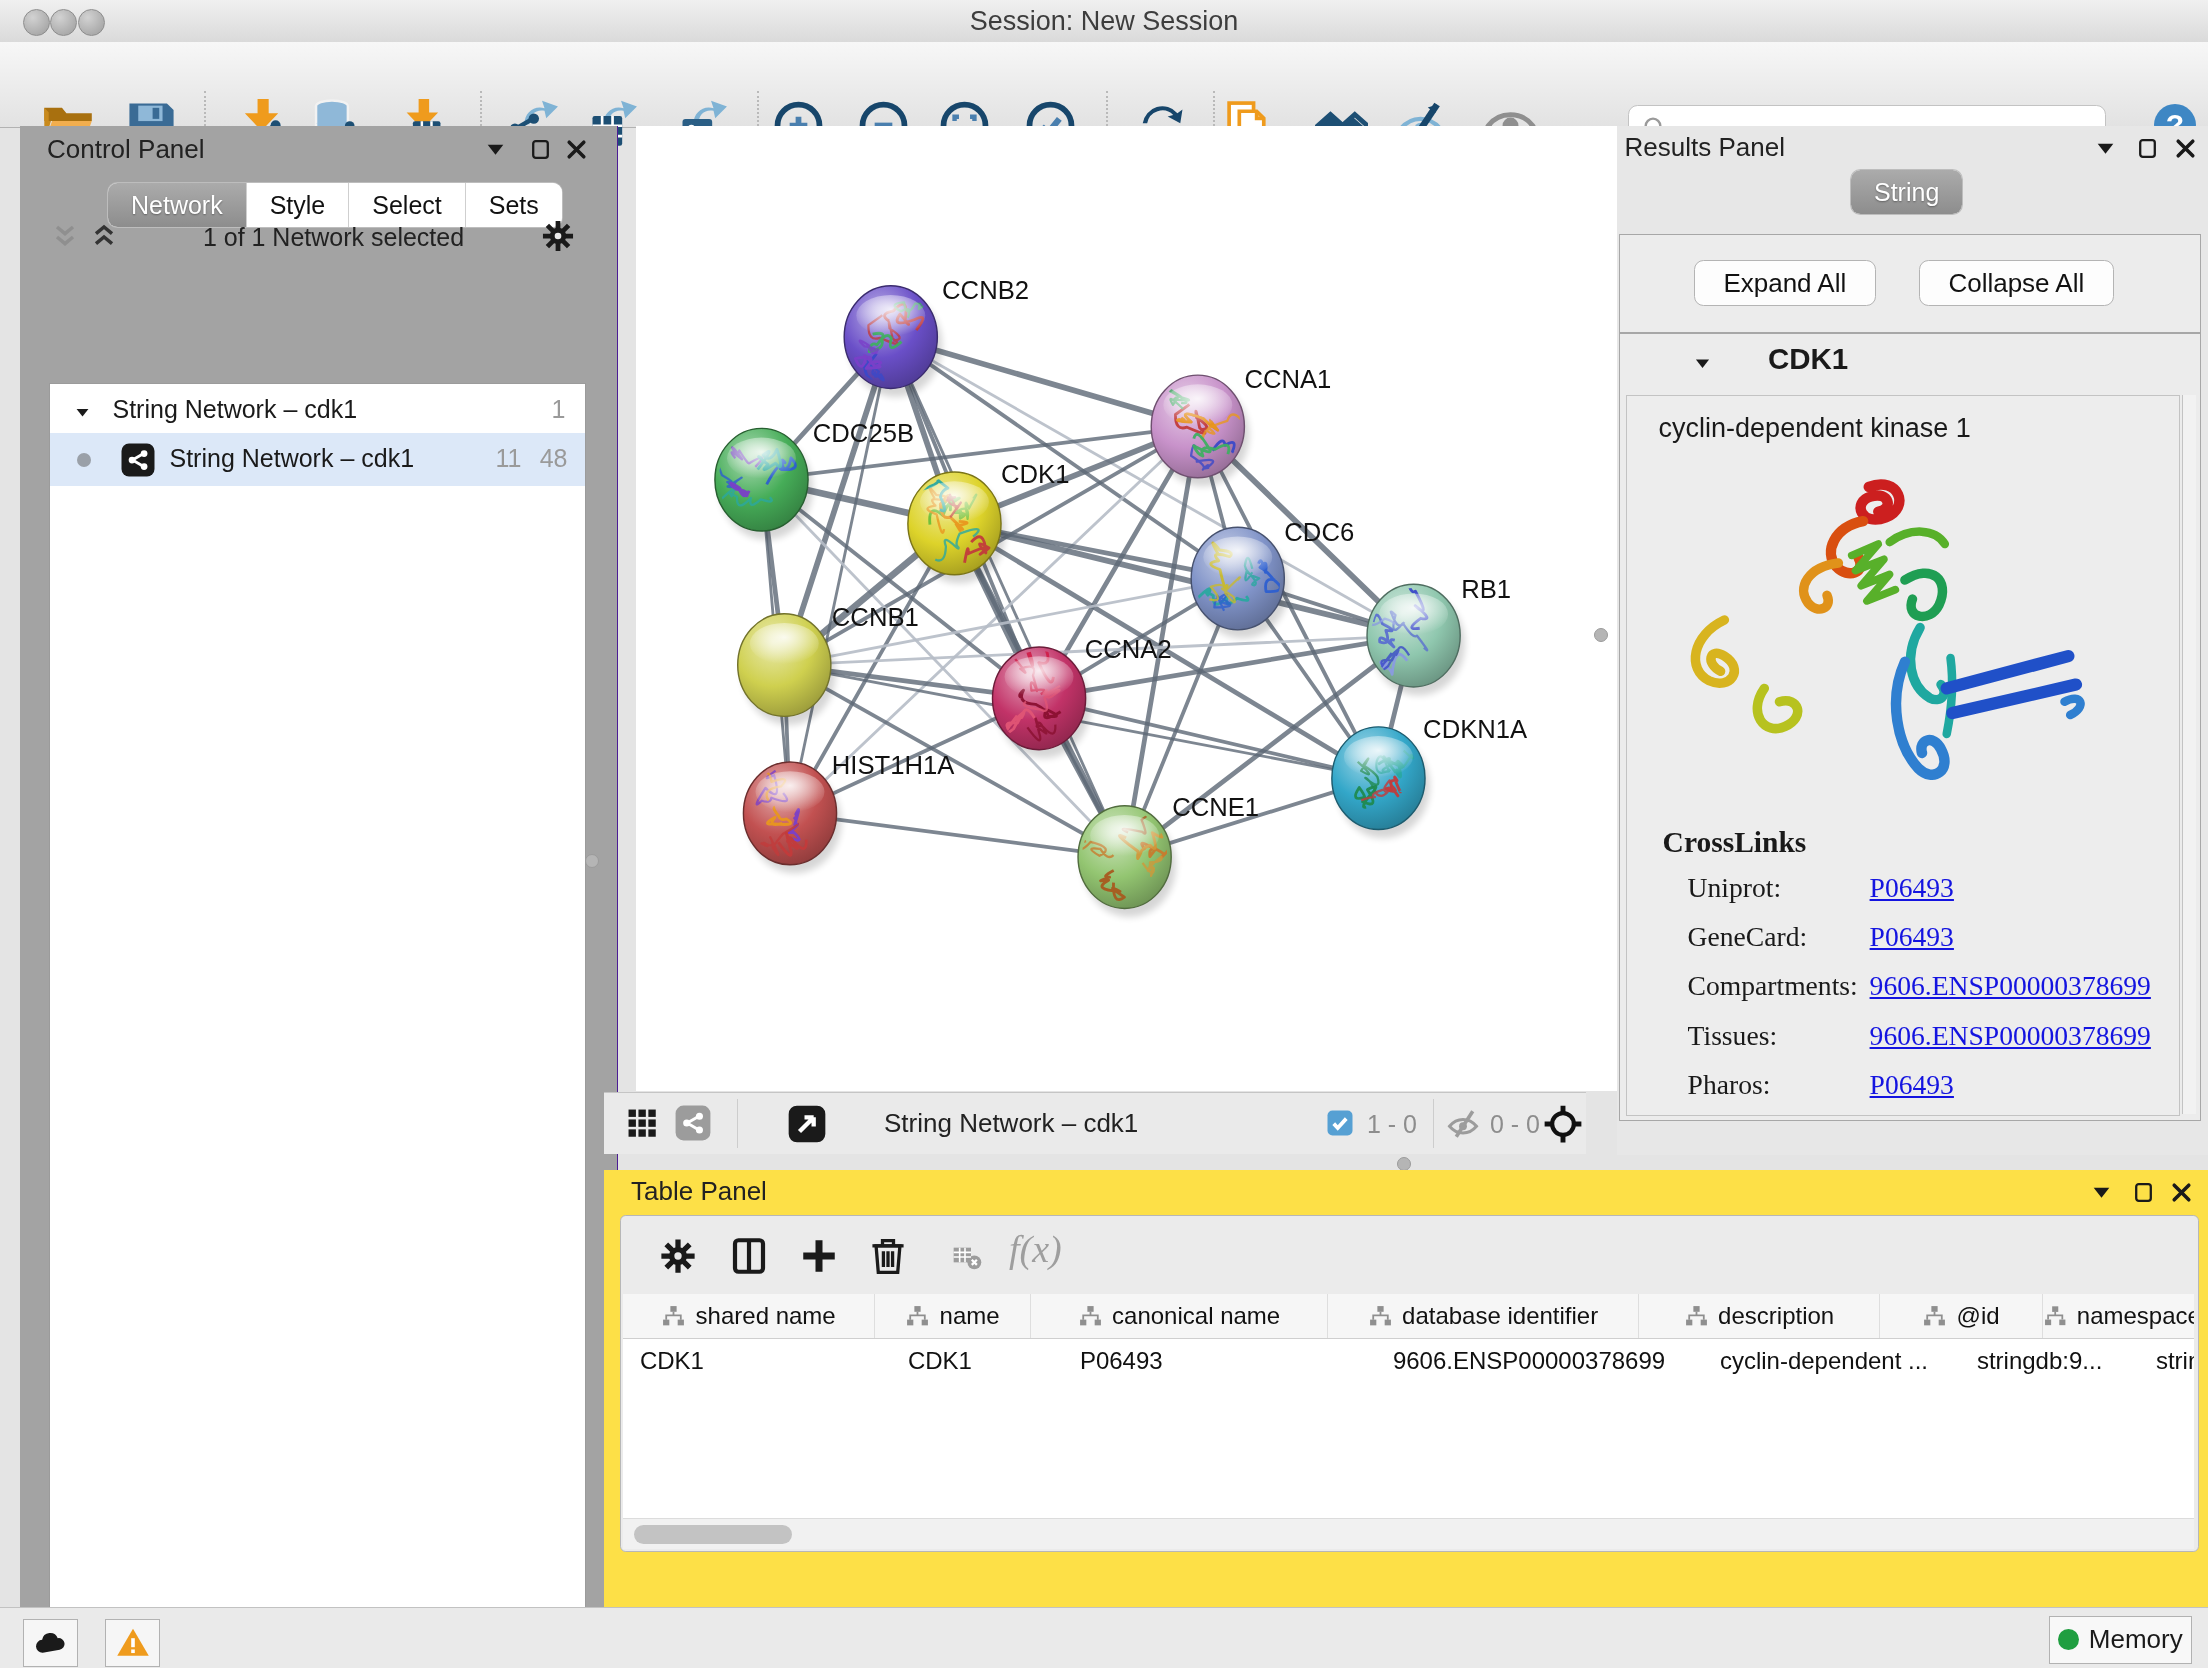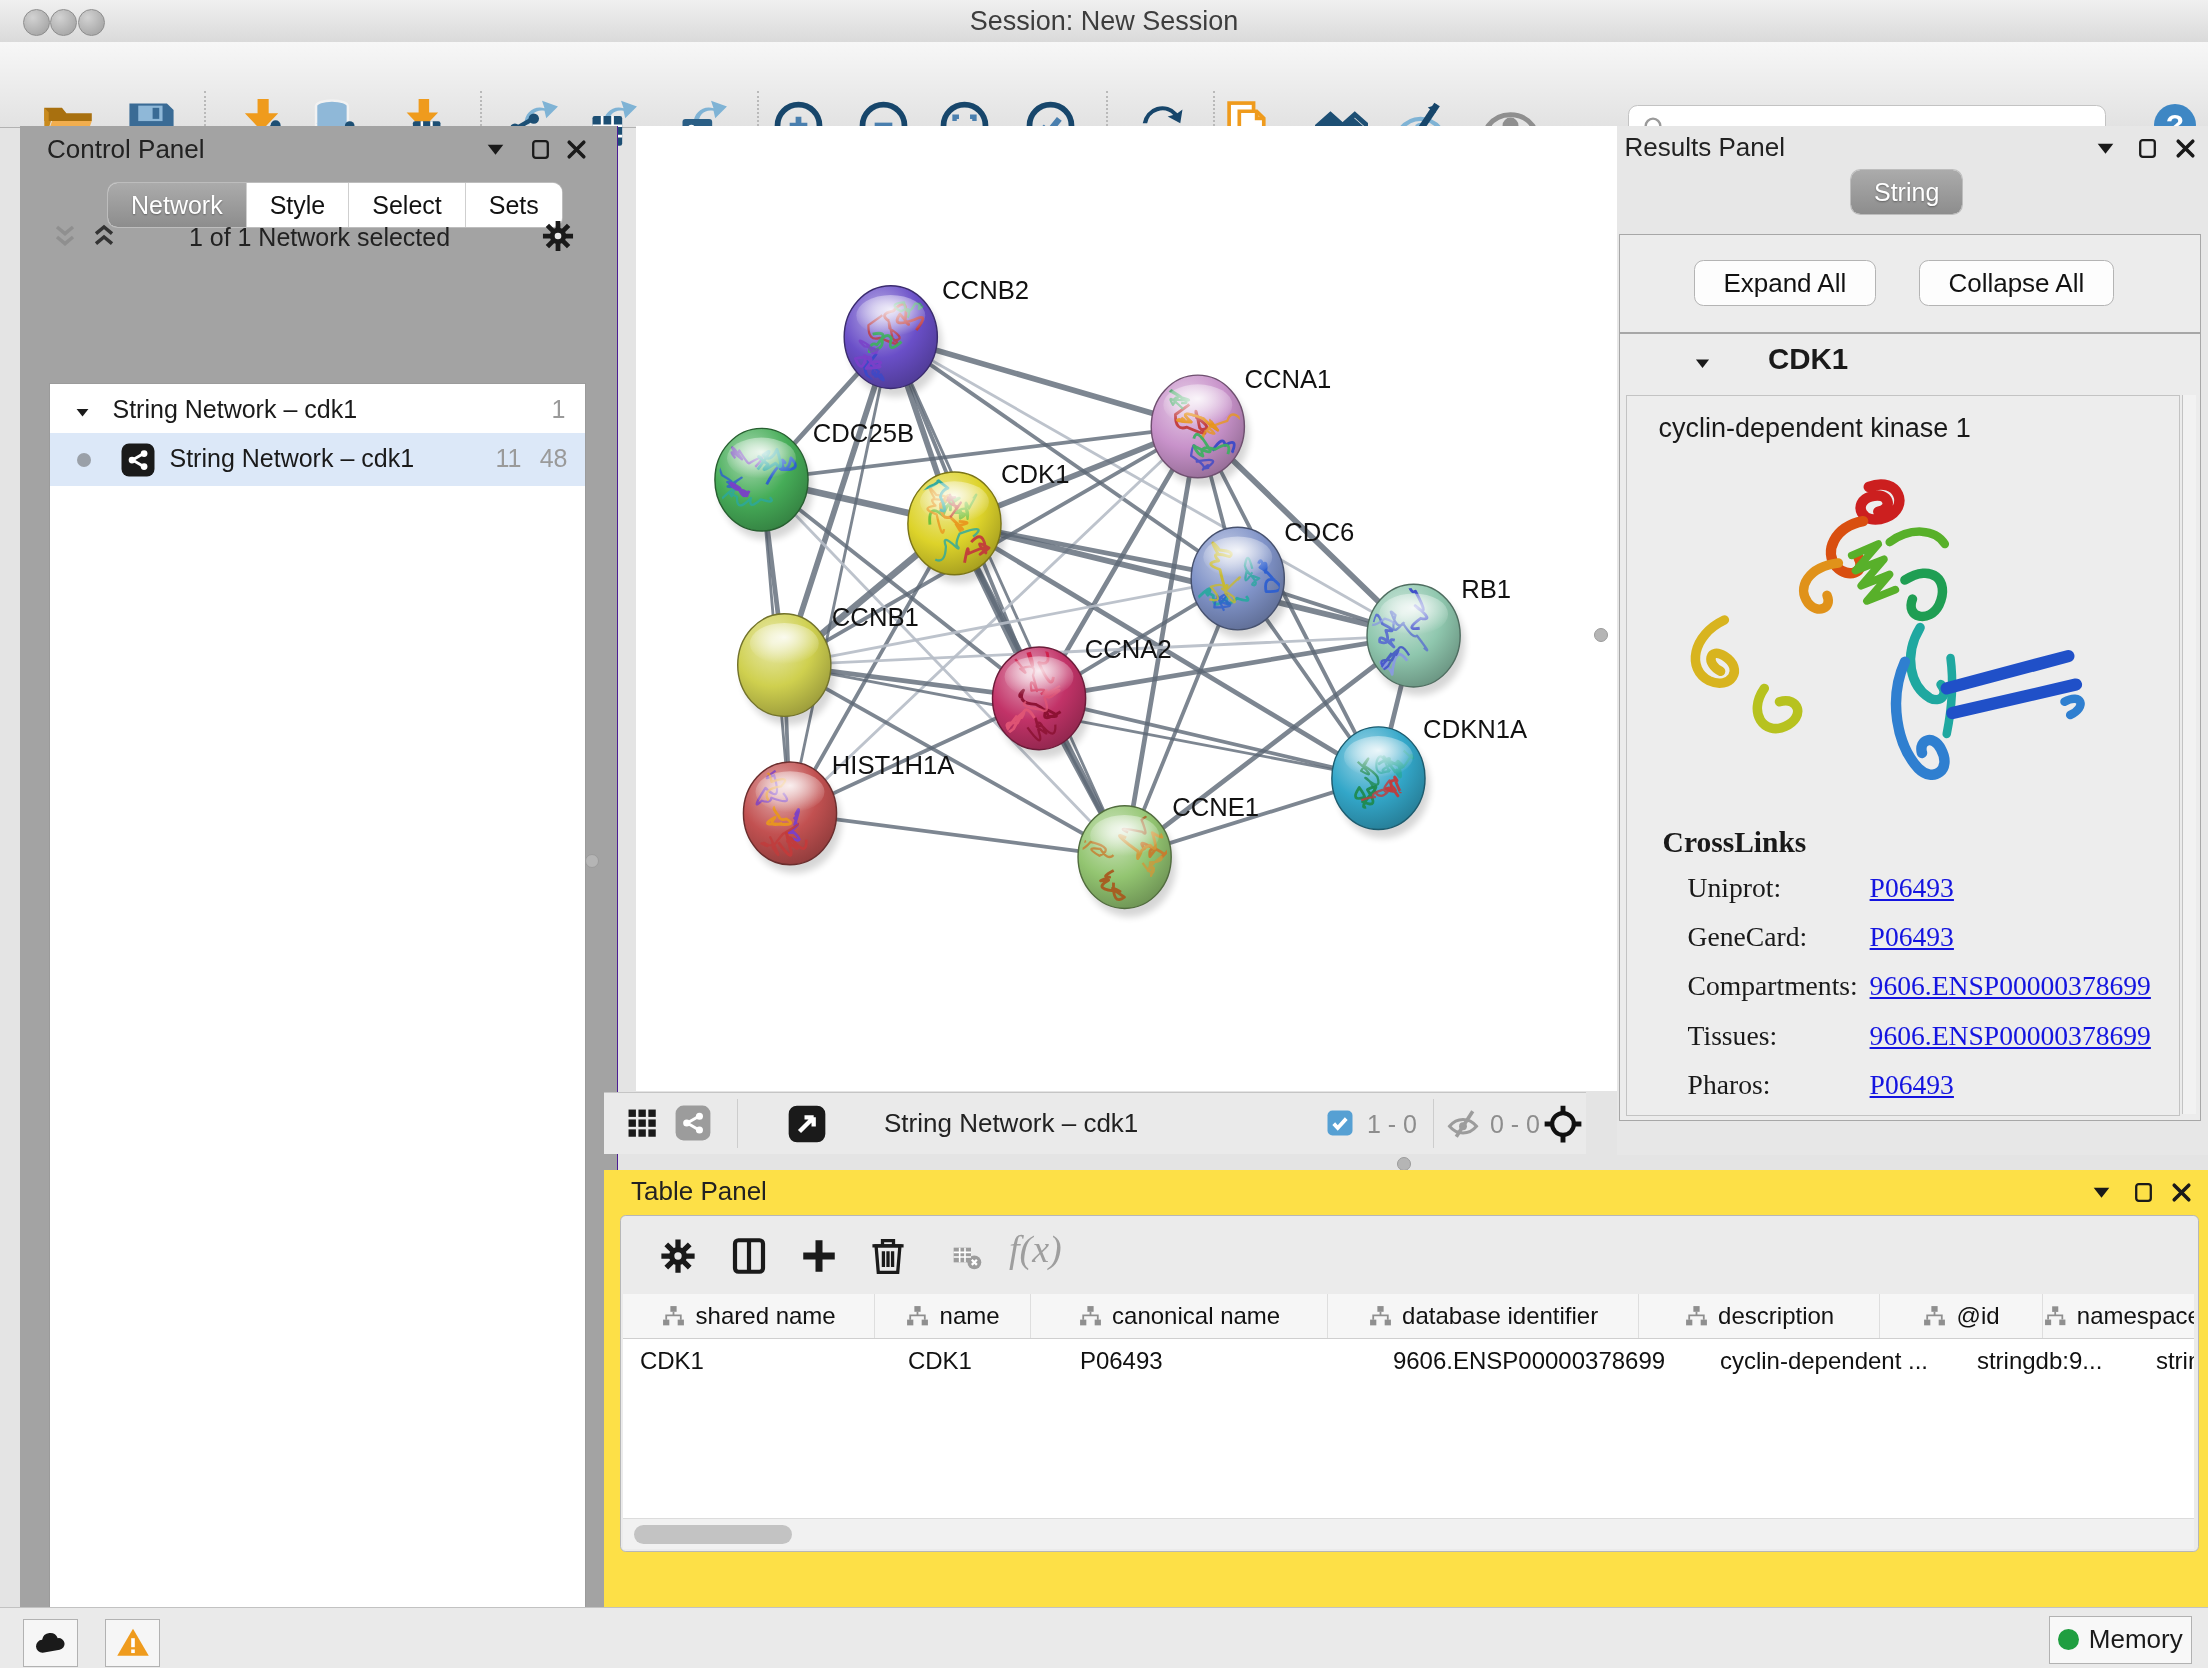--- a/index.html
+++ b/index.html
@@ -315,21 +315,21 @@
           </g>
         </svg>
       </span>
     <span class="icn abs" style="left:68px;top:95px;width:32px;height:32px">
         <svg viewBox="0 0 24 24" xmlns="http://www.w3.org/2000/svg">
           <g fill="none" stroke="#333" stroke-width="2.6">
             <path d="M6 9.5l6-5 6 5M6 17l6-5 6 5"></path>
           </g>
         </svg>
       </span>
-    <span class="abs" style="left:114px;top:97px;width:371px;text-align:center;font-size:25px;color:#222">1 of 1 Network selected</span>
+    <span class="abs" style="left:128px;top:97px;width:371px;text-align:center;font-size:25px;color:#222">1 of 1 Network selected</span>
     <span class="icn abs" style="left:519px;top:91px;width:38px;height:38px">
         <svg viewBox="0 0 24 24" xmlns="http://www.w3.org/2000/svg">
           <g fill="#1a1a1a">
             <g stroke="#1a1a1a" stroke-width="3">
               <path d="M12 2.5v5M12 16.5v5M2.5 12h5M16.5 12h5M5.3 5.3l3.5 3.5M15.2 15.2l3.5 3.5M18.7 5.3l-3.5 3.5M8.8 15.2l-3.5 3.5"></path>
             </g>
             <circle cx="12" cy="12" r="5.2"></circle>
           </g>
           <circle cx="12" cy="12" r="2.1" fill="#e9e9e9"></circle>
         </svg>

